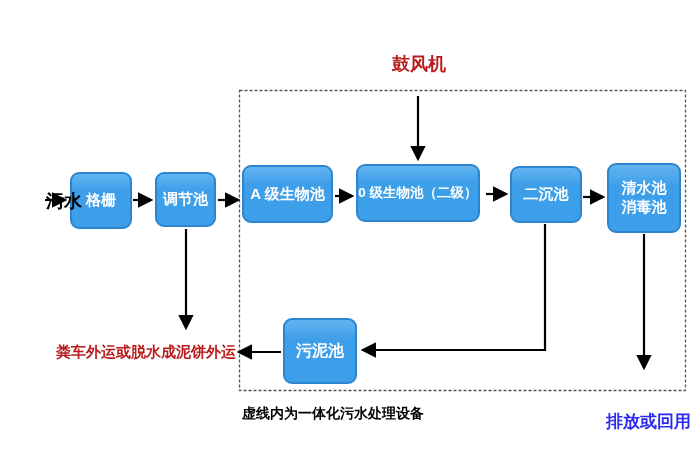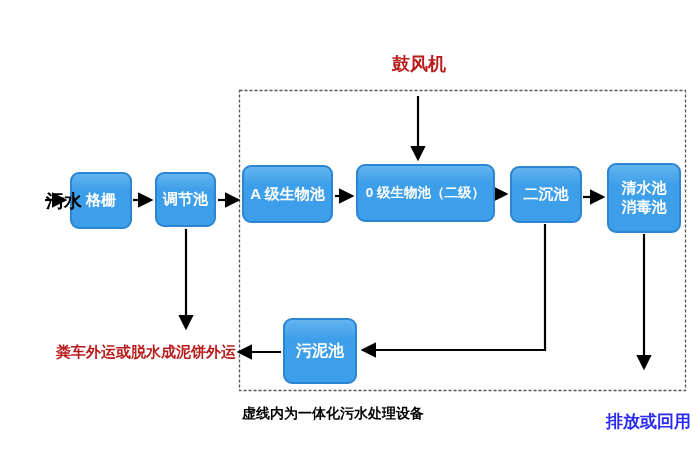--- a/index.html
+++ b/index.html
@@ -73,21 +73,21 @@
 
     <line x1="281" y1="352" x2="239" y2="352" stroke="#000" stroke-width="2.2" marker-end="url(#ah)"></line>
   </svg>
 
   <div class="node" style="left:70px;  top:172px; width:62px;  height:57px;">格栅</div>
 
   <div class="node" style="left:242px; top:165px; width:91px;  height:58px;">A 级生物池</div>
 
   <div class="node" style="left:155px; top:172px; width:61px;  height:55px;">调节池</div>
 
-  <div class="node" style="left:356px; top:164px; width:139px; height:58px; font-size:13.5px;">0 级生物池（二级）</div>
+  <div class="node" style="left:356px; top:164px; width:124px; height:58px; font-size:13.5px;">0 级生物池（二级）</div>
 
   <div class="node" style="left:510px; top:166px; width:72px;  height:57px;">二沉池</div>
 
   <div class="node" style="left:607px; top:163px; width:74px;  height:70px;">
     <span>清水池</span>
     <span>消毒池</span>
   </div>
 
   <div class="node" style="left:283px; top:318px; width:74px;  height:66px; font-size:16px;">污泥池</div>
 

